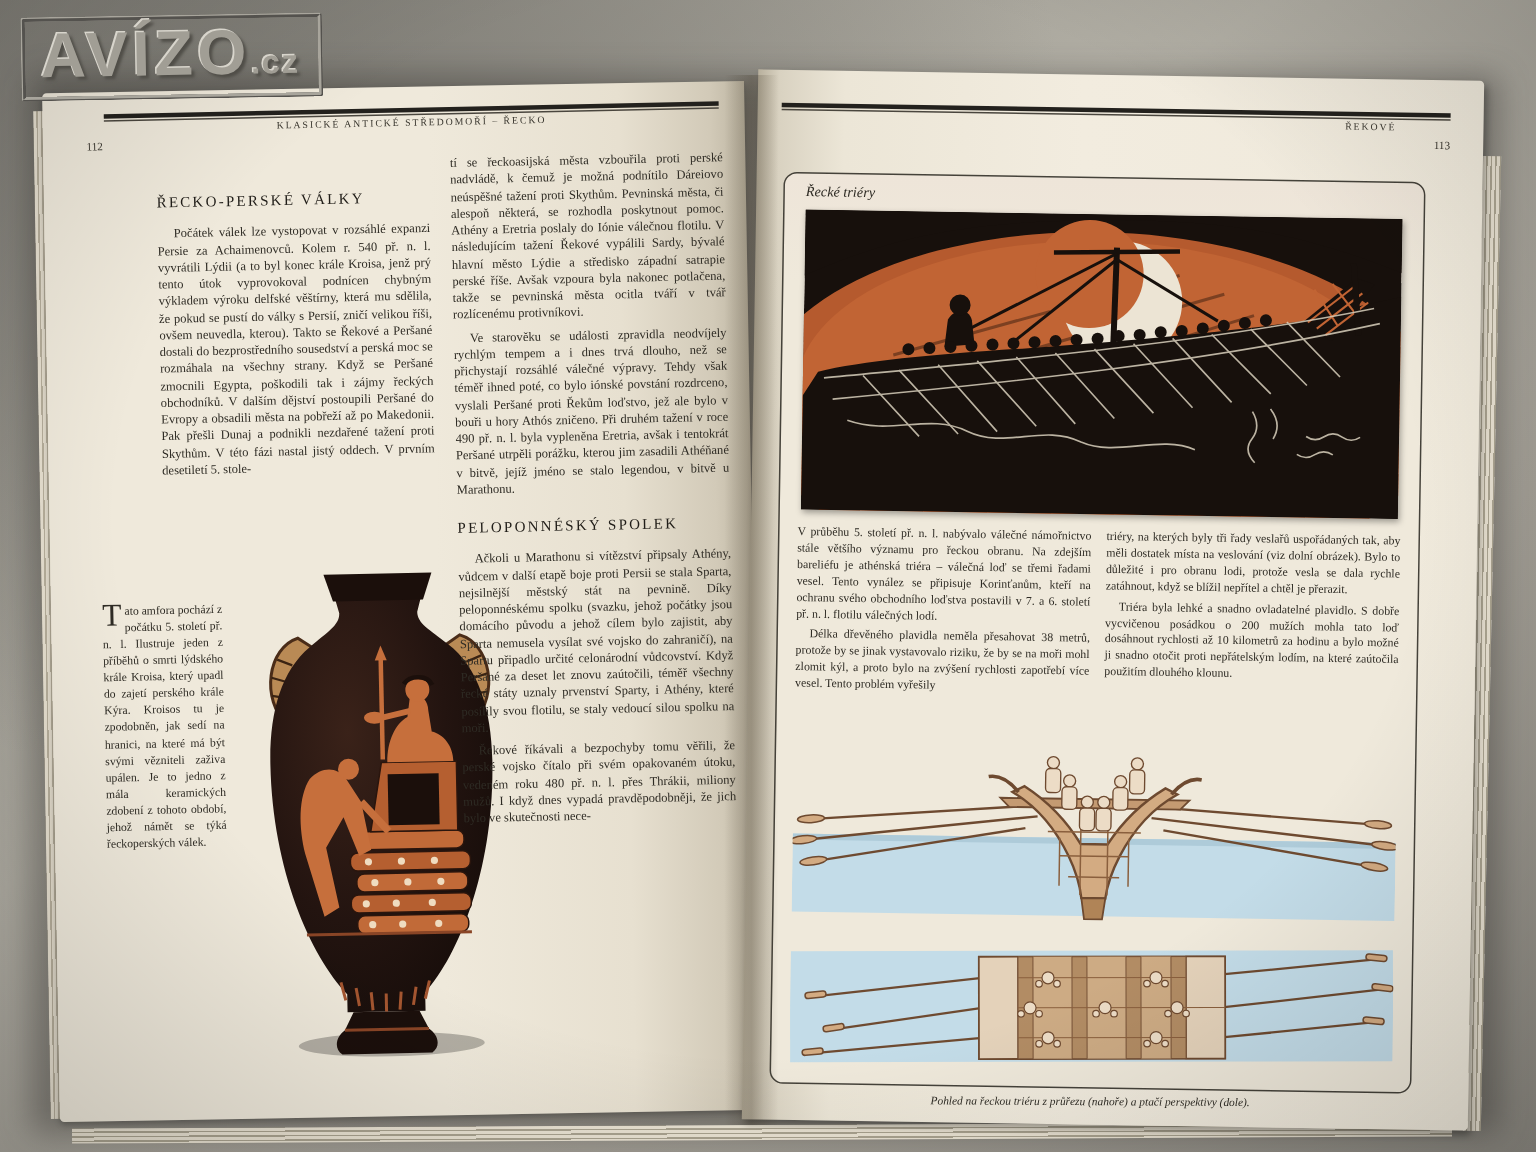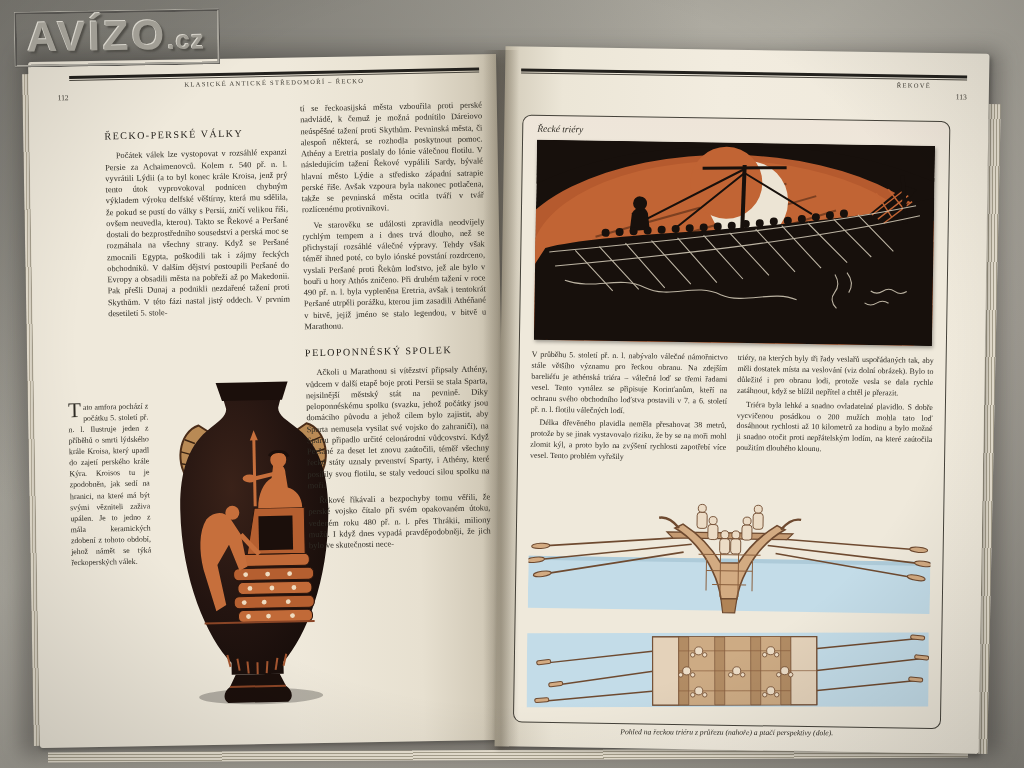--- a/index.html
+++ b/index.html
@@ -18,21 +18,21 @@
   .watermark {
     position:absolute; left:14px; top:10px; z-index:60;
     padding:2px 12px 6px 10px;
     border:3px ridge #a8a59c; border-radius:2px;
     transform:rotate(-1deg);
     color:#a19e95; font-family:"Liberation Sans", sans-serif; font-weight:900;
     text-shadow:-1px -1px 0 #d8d5cc, 2px 2px 2px #504e48;
     letter-spacing:3px;
   }
   .watermark .brand { font-size:42px; line-height:1; }
-  .watermark .tld { font-size:26px; letter-spacing:1px; }
+  .watermark .tld { font-size:22px; letter-spacing:1px; }
 
   
   .book { position:absolute; left:28px; top:44px; width:962px; height:710px; z-index:10; }
   .book-shadow { position:absolute; left:-8px; top:6px; width:980px; height:706px;
     background:rgba(40,38,34,0.35); filter:blur(10px); border-radius:8px; }
 
   .page { position:absolute; overflow:hidden; }
   .page-left {
     left:6px; top:14px; width:468px; height:686px;
     background:linear-gradient(to right, #efe9db 0%, #efe9db 55%, #e7e0d0 82%, #d2cab8 95%, #bcb4a1 100%);

